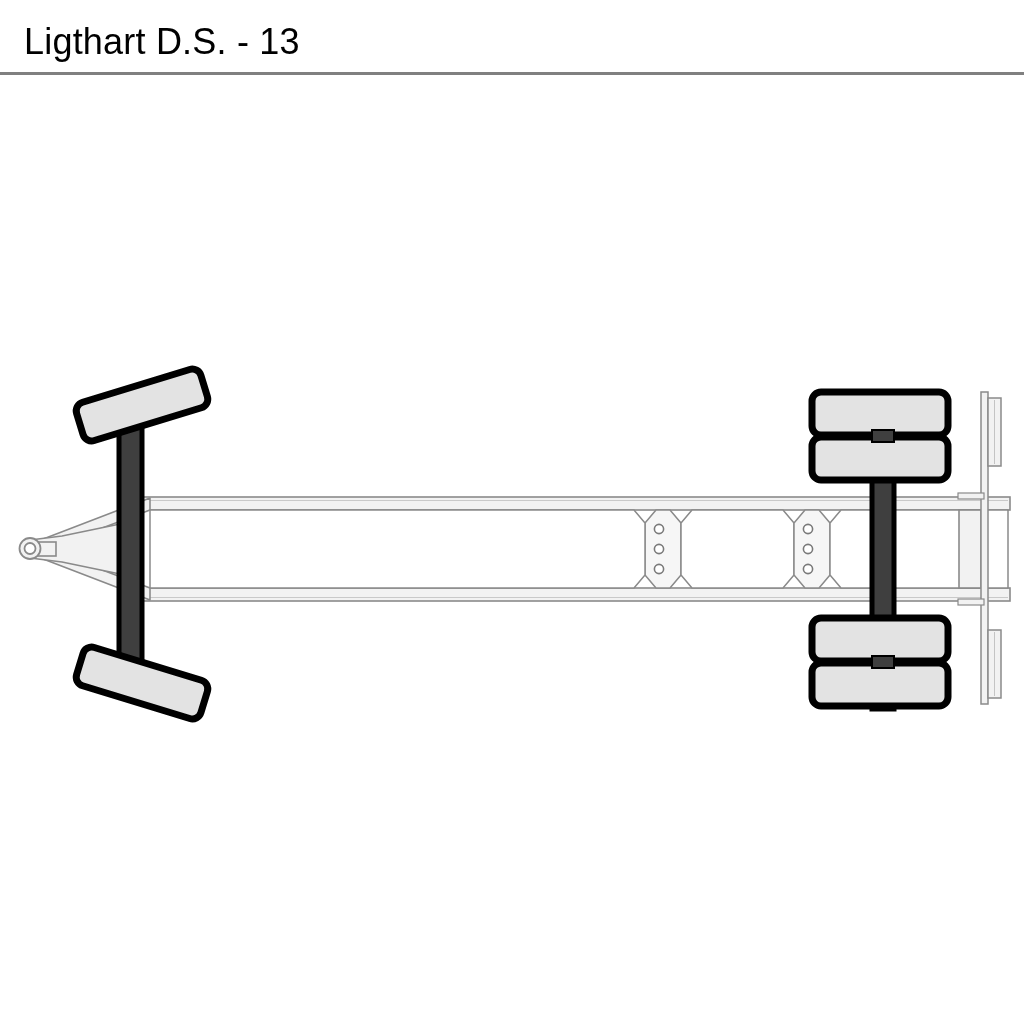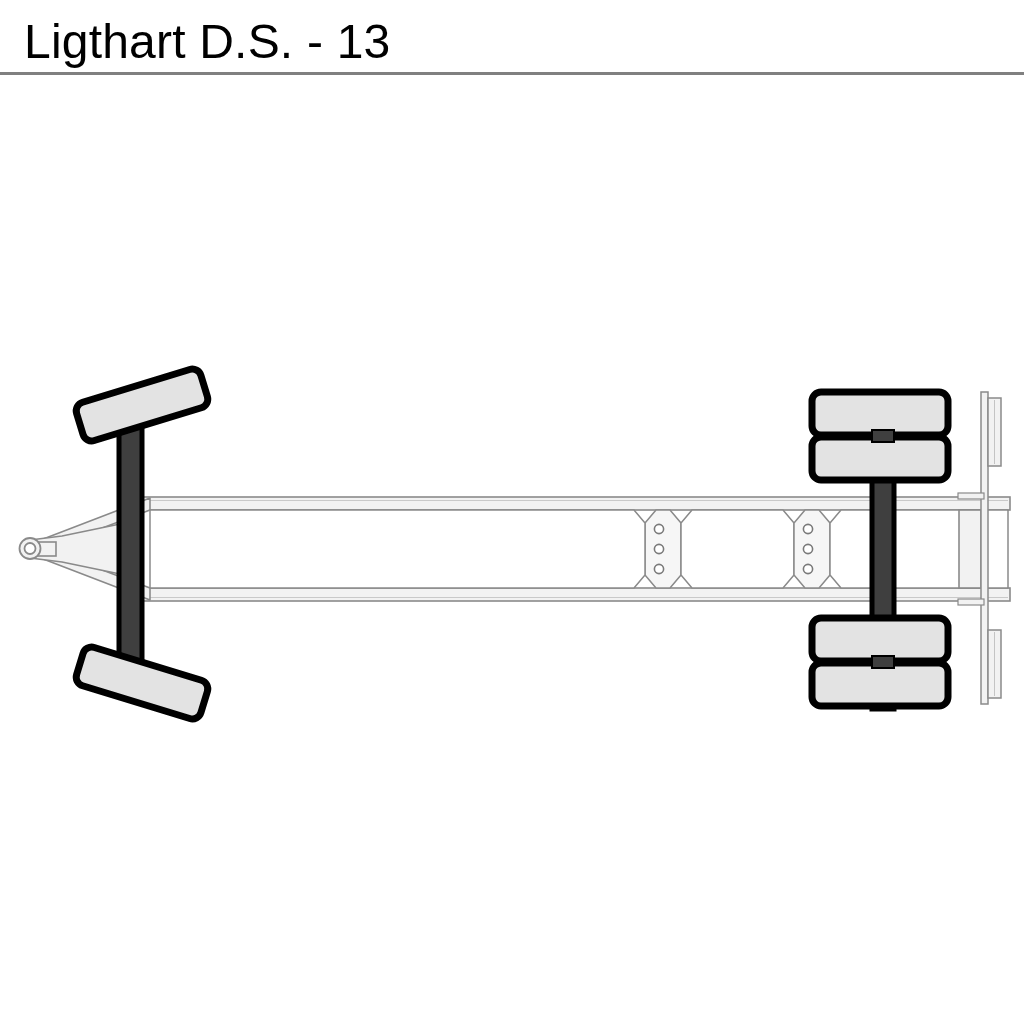--- a/index.html
+++ b/index.html
@@ -26,21 +26,21 @@
     left: 0;
     top: 0;
     width: 1024px;
     height: 74px;
     box-sizing: border-box;
   }
   #title {
     position: absolute;
     left: 24px;
     top: 21px;
-    font-size: 48px;
+    font-size: 36px;
     font-weight: 400;
     letter-spacing: 0.2px;
     color: #000000;
     white-space: nowrap;
     line-height: 42px;
   }
   #header-rule {
     position: absolute;
     left: 0;
     top: 72px;

